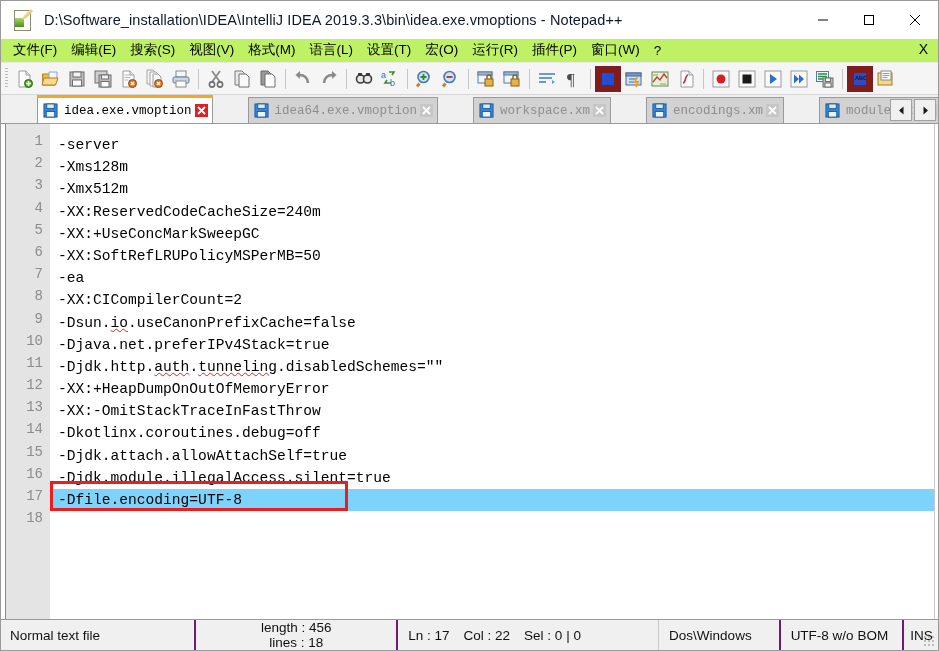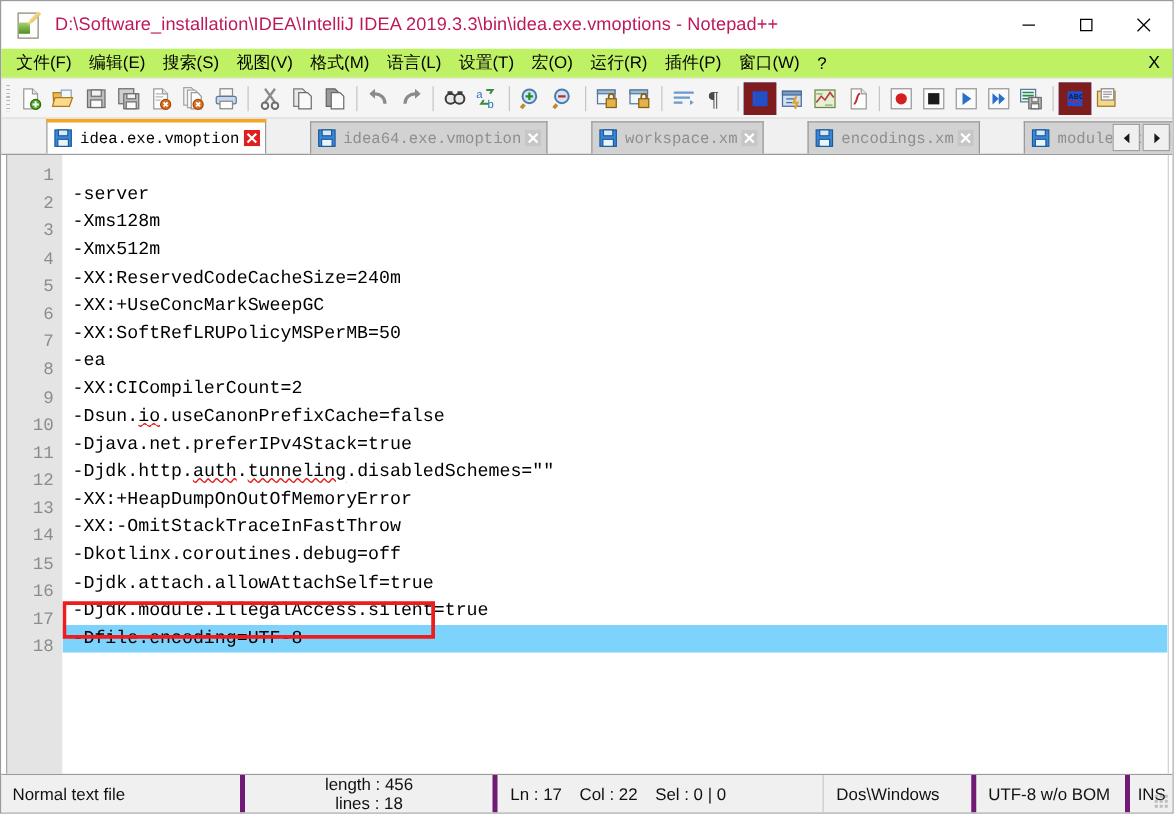--- a/index.html
+++ b/index.html
@@ -56,21 +56,21 @@
   .title-icon .pen {
     position: absolute;
     left: 9px; top: 0px;
     width: 11px; height: 11px;
     background: linear-gradient(135deg,#f3d98a 40%, #c9a43c 100%);
     transform: rotate(0deg);
     clip-path: polygon(0% 100%, 18% 62%, 78% 0%, 100% 20%, 38% 82%);
   }
   .title-text {
     font-size: 14.5px;
-    color: #be185d;
+    color: #0f172a;
     letter-spacing: 0.1px;
     white-space: nowrap;
   }
   .win-buttons {
     position: absolute;
     right: 0; top: 0;
     height: 38px;
     display: flex;
   }
   .win-btn {
@@ -248,21 +248,21 @@
     font-family: "Liberation Mono", monospace;
     font-size: 14px;
     line-height: 22.2px;
     color: #8c8c8c;
     padding-right: 7px;
     height: 22.2px;
   }
   .code-area {
     flex: 1;
     position: relative;
-    padding-top: 21px;
+    padding-top: 10px;
     overflow: hidden;
     background: #ffffff;
   }
   .code-line {
     height: 22.2px;
     line-height: 22.2px;
     font-family: "Liberation Mono", monospace;
     font-size: 14.6px;
     color: #000000;
     white-space: pre;
@@ -302,21 +302,21 @@
     font-size: 13.5px;
     color: #111;
     position: relative;
   }
   .sb-cell {
     height: 30px;
     display: flex;
     align-items: center;
     box-sizing: border-box;
     white-space: nowrap;
-    border-right: 4px solid #701a75;
+    border-right: 2px solid #701a75;
     padding-left: 10px;
     padding-right: 10px;
   }
   .sb-cell.first { width: 196px; padding-left: 9px; }
   .sb-cell.len { width: 203px; flex-direction: column; }
   .sb-cell.pos { width: 262px; border-right: 1px solid #c9c9c9; }
   .sb-cell.eol { width: 122px; }
   .sb-cell.enc { width: 124px; }
   .sb-cell.ins { border-right: none; width: 34px; padding-left: 6px; padding-right: 4px;}
   .sb-grip {

